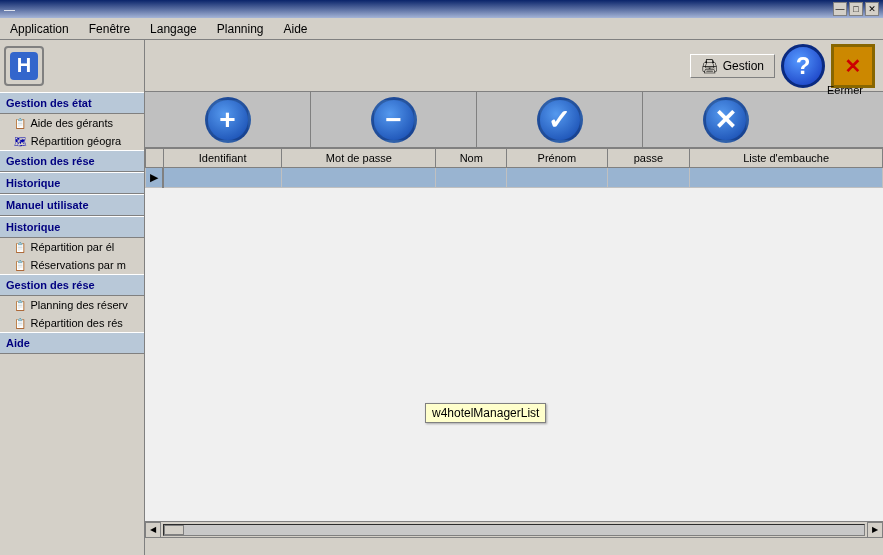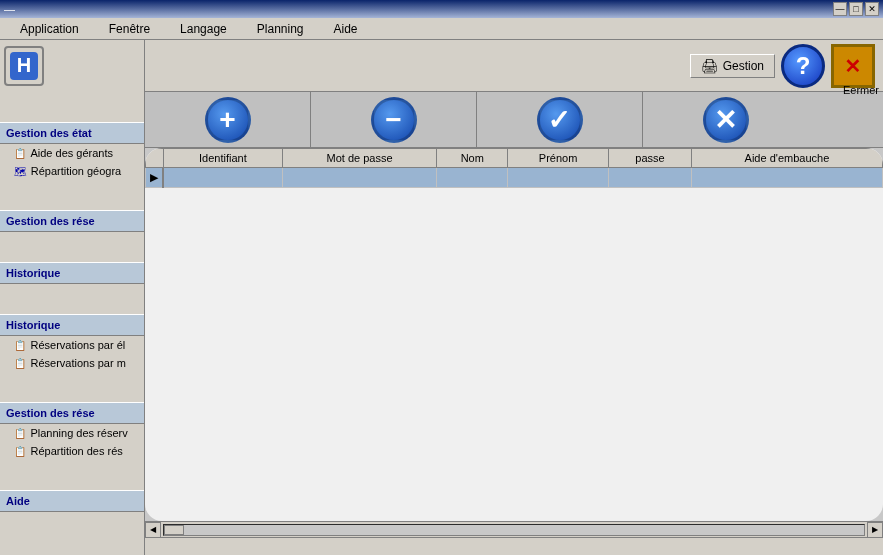--- a/index.html
+++ b/index.html
@@ -47,21 +47,20 @@
       display: flex;
       align-items: center;
       padding: 0 4px;
       gap: 8px;
       border-bottom: 1px solid #808080;
     }
     .menu-item {
       padding: 2px 6px;
       cursor: pointer;
       font-size: 12px;
-      margin-left: 10px;
     }
 
     
     .main-layout {
       display: flex;
       height: calc(555px - 18px - 22px);
     }
 
     
     .sidebar {
@@ -94,21 +93,20 @@
 
     .sidebar-section-header {
       background: #b8c8d8;
       padding: 4px 6px;
       font-weight: bold;
       font-size: 11px;
       color: #000080;
       cursor: pointer;
       border-top: 1px solid #ffffff;
       border-bottom: 1px solid #808080;
-      margin-top: 30px;
     }
     .sidebar-item {
       padding: 3px 6px 3px 14px;
       cursor: pointer;
       font-size: 11px;
       display: flex;
       align-items: center;
       gap: 4px;
     }
     .sidebar-item-icon {
@@ -329,25 +327,26 @@
     </div>
     <div class="sidebar-item">
       <span class="sidebar-item-icon">🗺</span>
       <span>Répartition géogra</span>
     </div>
 
     <div class="sidebar-section-header">Gestion des rése</div>
 
     <div class="sidebar-section-header">Historique</div>
 
+    <div class="sidebar-section-header">Manuel utilisate</div>
 
     <div class="sidebar-section-header">Historique</div>
     <div class="sidebar-item">
       <span class="sidebar-item-icon">📋</span>
-      <span>Réservations par él</span>
+      <span>Répartition par él</span>
     </div>
     <div class="sidebar-item">
       <span class="sidebar-item-icon">📋</span>
       <span>Réservations par m</span>
     </div>
 
     <div class="sidebar-section-header">Gestion des rése</div>
     <div class="sidebar-item">
       <span class="sidebar-item-icon">📋</span>
       <span>Planning des réserv</span>
@@ -374,21 +373,21 @@
         <div style="width:44px; height:44px; background: radial-gradient(circle at 40% 35%, #5599ff, #1133bb); border-radius:50%; display:flex; align-items:center; justify-content:center; cursor:pointer; font-size:24px; font-weight:bold; color:white; border:3px solid #0a2a80;">
           <span>?</span>
         </div>
 
         <div style="width:44px; height:44px; background: #cc8800; border:3px solid #886600; display:flex; align-items:center; justify-content:center; cursor:pointer; font-size:20px; color:#cc0000; font-weight:bold;">
           <span>✕</span>
         </div>
       </div>
     </div>
 
-    <div style="position:absolute; right:0; top:44px; font-size:11px; text-align:right; width:44px; display:flex; justify-content:center;">
+    <div style="position:absolute; right:16px; top:44px; font-size:11px; text-align:right; width:44px; display:flex; justify-content:center;">
       <span>Eermer</span>
     </div>
 
     <div class="action-buttons-row">
       <div class="action-btn-cell">
         <div class="action-btn-circle btn-add">
           <span>+</span>
         </div>
       </div>
       <div class="action-btn-cell">
@@ -401,46 +400,49 @@
           <span>✓</span>
         </div>
       </div>
       <div class="action-btn-cell" style="border-right:none;">
         <div class="action-btn-circle btn-close">
           <span>✕</span>
         </div>
       </div>
     </div>
 
-    <div class="table-container" style="position:relative;border-radius:17px;">
+    <div class="table-container" style="position:relative;">
       <table>
         <thead>
           <tr>
             <th style="width:16px; background:#d4d0c8;"></th>
             <th>Identifiant</th>
             <th>Mot de passe</th>
             <th>Nom</th>
             <th>Prénom</th>
             <th>passe</th>
-            <th>Aide d'embauche</th>
+            <th>Liste d'embauche</th>
           </tr>
         </thead>
         <tbody>
           <tr class="selected-row">
             <td class="row-selector">▶</td>
             <td></td>
             <td></td>
             <td></td>
             <td></td>
             <td></td>
             <td></td>
           </tr>
         </tbody>
       </table>
 
+      <div class="tooltip-box">
+        <span>w4hotelManagerList</span>
+      </div>
 
     </div>
 
     <div class="bottom-scrollbar">
       <div class="scroll-arrow">◀</div>
       <div class="scrollbar-track">
         <div class="scrollbar-thumb"></div>
       </div>
       <div class="scroll-arrow">▶</div>
     </div>

